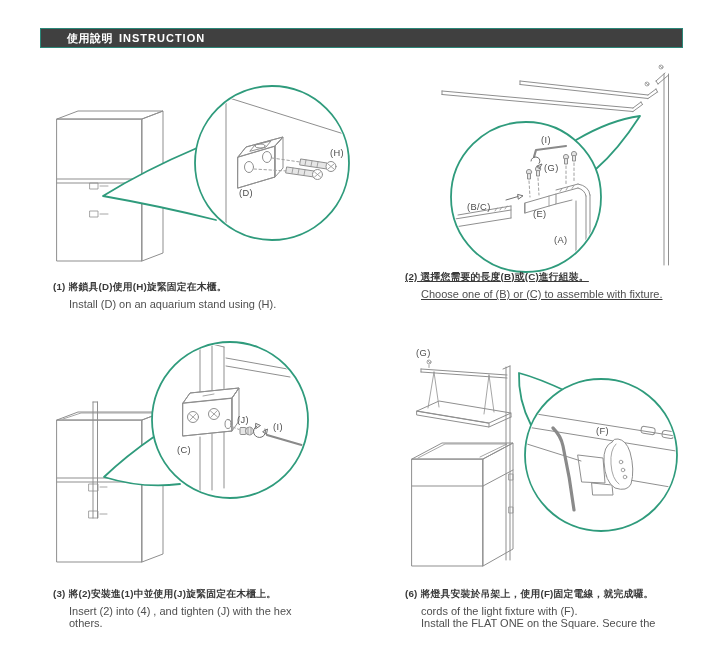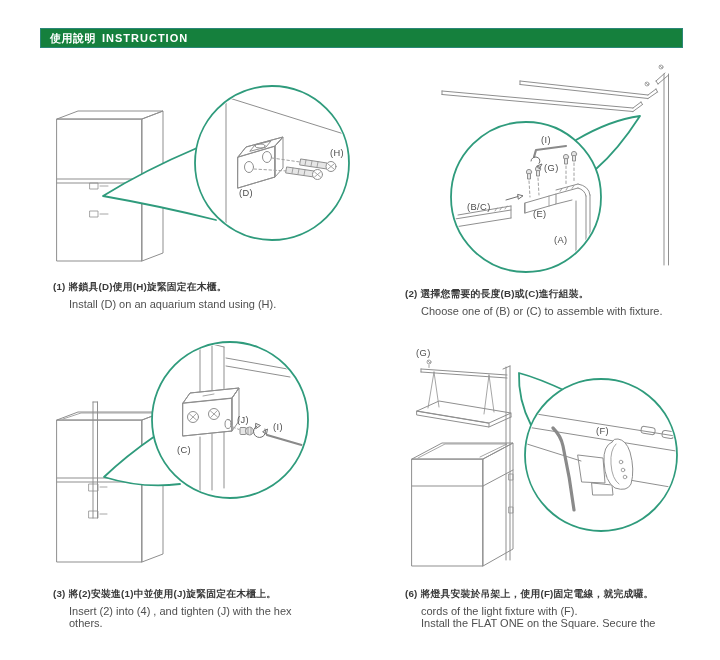--- a/index.html
+++ b/index.html
@@ -3,22 +3,22 @@
 <meta charset="utf-8">
 <style>
   html,body{margin:0;padding:0;}
   body{
     width:720px;height:660px;background:#ffffff;overflow:hidden;position:relative;
     font-family:"Liberation Sans","DejaVu Sans",sans-serif;
   }
   .stage{position:absolute;left:0;top:0;width:720px;height:660px;}
   .header-bar{
     position:absolute;left:40px;top:28px;width:643px;height:20px;box-sizing:border-box;
-    background:#15803d;border:1px solid #2B8778;color:#ffffff;
-    font-size:11px;font-weight:bold;line-height:18px;padding-left:9px;letter-spacing:.5px;
+    background:#404040;border:1px solid #2B8778;color:#ffffff;
+    font-size:11px;font-weight:bold;line-height:18px;padding-left:26px;letter-spacing:.5px;
   }
   .header-bar .en{margin-left:6px;letter-spacing:1px;}
   .p-svg{position:absolute;}
   svg line,svg path,svg polygon,svg polyline,svg rect,svg circle,svg ellipse{
     stroke:#8F8F8F;fill:none;stroke-width:1;stroke-linecap:round;stroke-linejoin:round;
   }
   svg .balloon{stroke:#2F9B7C;stroke-width:1.8;fill:#ffffff;}
   svg .metal{fill:#e6e6e6;}
   svg .white{fill:#ffffff;}
   svg .dash{stroke-dasharray:2.5 2.5;stroke:#a0a0a0;}
@@ -332,21 +332,21 @@
     <text x="596" y="434">(F)</text>
   </svg>
 
   <div class="caption" style="left:53px;top:281px;">
     <div class="cap-zh">(1) 將鎖具(D)使用(H)旋緊固定在木櫃。</div>
     <div class="cap-en">
       <div>Install (D) on an aquarium stand using (H).</div>
     </div>
   </div>
 
-  <div class="caption" style="left:405px;top:288px;width:300px;">
+  <div class="caption" style="left:405px;top:271px;width:300px;text-decoration:underline;">
     <div class="cap-zh">(2) 選擇您需要的長度(B)或(C)進行組裝。</div>
     <div class="cap-en">
       <div>Choose one of (B) or (C) to assemble with fixture.</div>
     </div>
   </div>
 
   <div class="caption" style="left:53px;top:588px;">
     <div class="cap-zh">(3) 將(2)安裝進(1)中並使用(J)旋緊固定在木櫃上。</div>
     <div class="cap-en">
       <div>Insert (2) into (4) , and tighten (J) with the hex</div>

